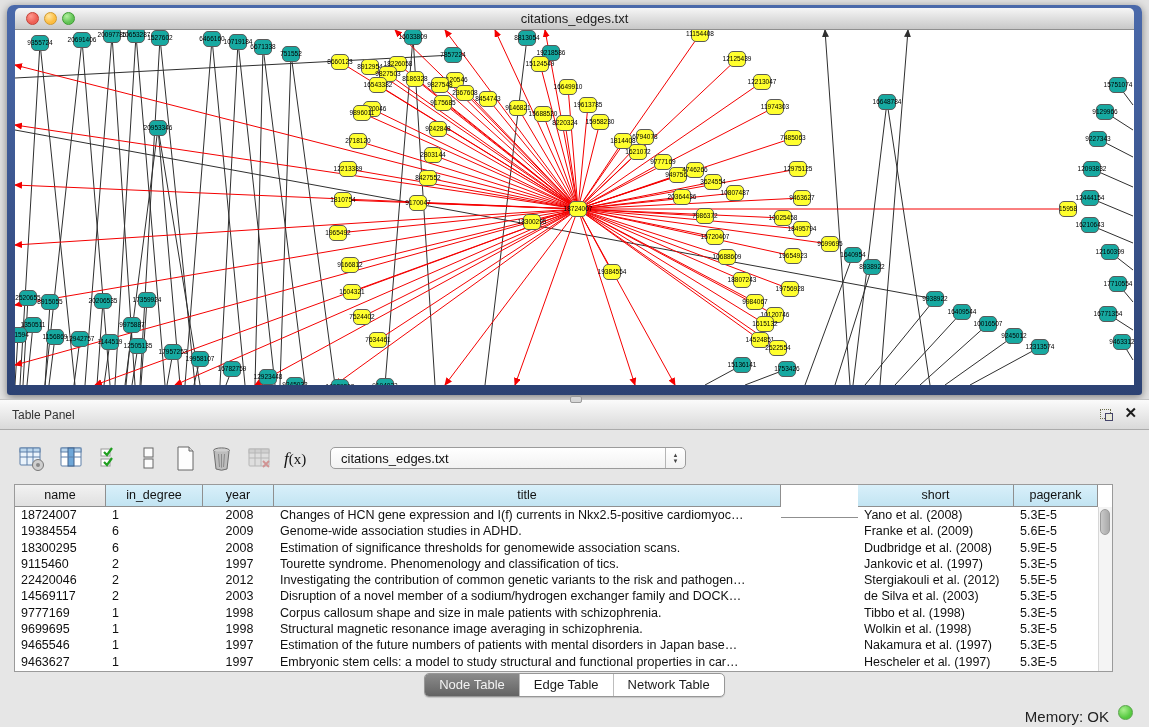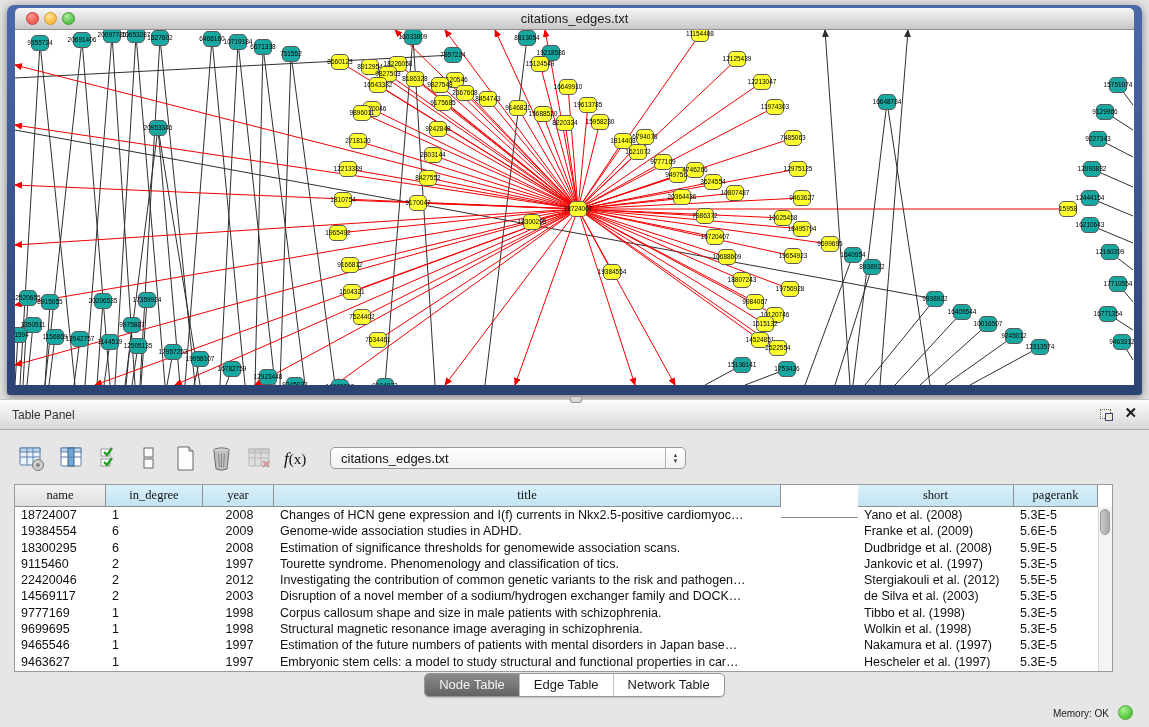--- a/index.html
+++ b/index.html
@@ -41,42 +41,42 @@
     border:1px solid #9b9b9b;border-radius:5px;box-sizing:border-box;font-size:13px;color:#111;
     padding:3px 0 0 10px;cursor:pointer;}
   .combo .stepper{position:absolute;right:0;top:0;bottom:0;width:19px;border-left:1px solid #b5b5b5;
     display:flex;flex-direction:column;align-items:center;justify-content:center;font-size:6px;color:#444;line-height:6px;}
 
   
   .tablebox{position:absolute;left:14px;top:85px;width:1097px;height:186px;background:#fff;border:1px solid #9a9a9a;}
   .thead{display:flex;height:22px;font-size:12.5px;color:#111;}
   .th{box-sizing:border-box;border-right:1px solid #8f8f8f;border-bottom:1px solid #8f8f8f;
     background:linear-gradient(#d9f0fa,#c2e4f2);text-align:center;line-height:21px;
-    overflow:hidden;white-space:nowrap;cursor:pointer;font-family:Liberation Serif, serif;}
+    overflow:hidden;white-space:nowrap;cursor:pointer;}
   .th.gray{background:linear-gradient(#f2f2f2,#e0e0e0);}
   .tbody{position:absolute;left:0;top:22px;right:13px;bottom:0;overflow:hidden;}
   .tr{display:flex;height:16.3px;font-size:12.5px;color:#101010;cursor:default;}
   .td{box-sizing:border-box;padding:1px 4px 0 6px;overflow:hidden;white-space:nowrap;}
   .td.center{text-align:left;}
   .c0{width:91px;}.c1{width:97px;}.c2{width:71px;text-align:center;}.c3{width:507px;}.c4{width:77px;margin-top:32px;}.c5{width:156px;}.c6{width:84px;}
   .vscroll{position:absolute;right:0;top:22px;bottom:0;width:13px;background:#f4f4f4;border-left:1px solid #d7d7d7;}
   .vthumb{position:absolute;left:1px;top:2px;width:10px;height:26px;border-radius:5px;
     background:linear-gradient(90deg,#c9c9c9,#a9a9a9);border:1px solid #9b9b9b;box-sizing:border-box;cursor:pointer;}
 
   
   .segbar{position:absolute;left:0;top:274px;width:1149px;height:24px;text-align:center;}
   .segwrap{display:inline-flex;border:1px solid #979797;border-radius:5px;overflow:hidden;
     background:#fff;box-shadow:0 1px 1px rgba(0,0,0,.15);}
   .seg{padding:3px 14px 4px 14px;font-size:13px;color:#1c1c1c;border-right:1px solid #bdbdbd;cursor:pointer;}
   .seg:last-child{border-right:none;}
   .seg.active{background:linear-gradient(#8b8b8b,#636363);color:#f3f3f3;}
 
   
   .statusbar{position:absolute;left:0;bottom:0;width:1149px;height:26px;}
-  .memory{position:absolute;right:40px;top:7px;font-size:10px;color:#222;}
+  .memory{position:absolute;right:40px;top:7px;font-size:15px;color:#222;}
   .mem-dot{position:absolute;right:16px;top:4px;width:15px;height:15px;border-radius:50%;
     background:radial-gradient(circle at 35% 30%,#a9f08e,#55c93f 65%);border:1px solid #58a34a;box-sizing:border-box;cursor:pointer;}
 </style>
 </head>
 <body>
 
 <div class="net-window">
   <div class="titlebar">
     <span class="tl red"></span>
     <span class="tl yellow"></span>

